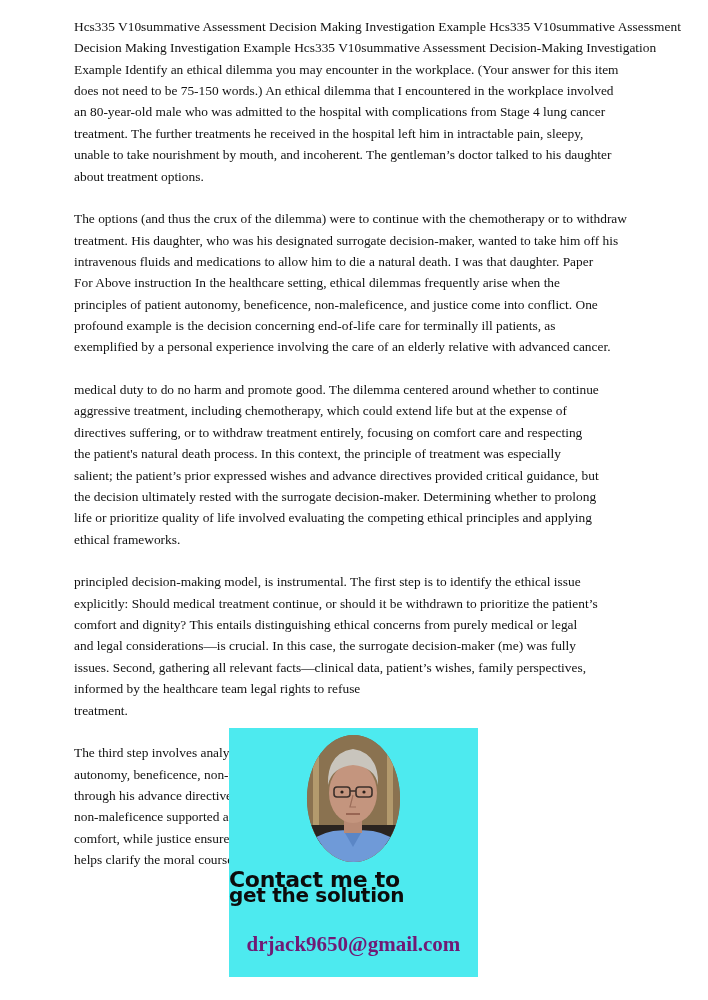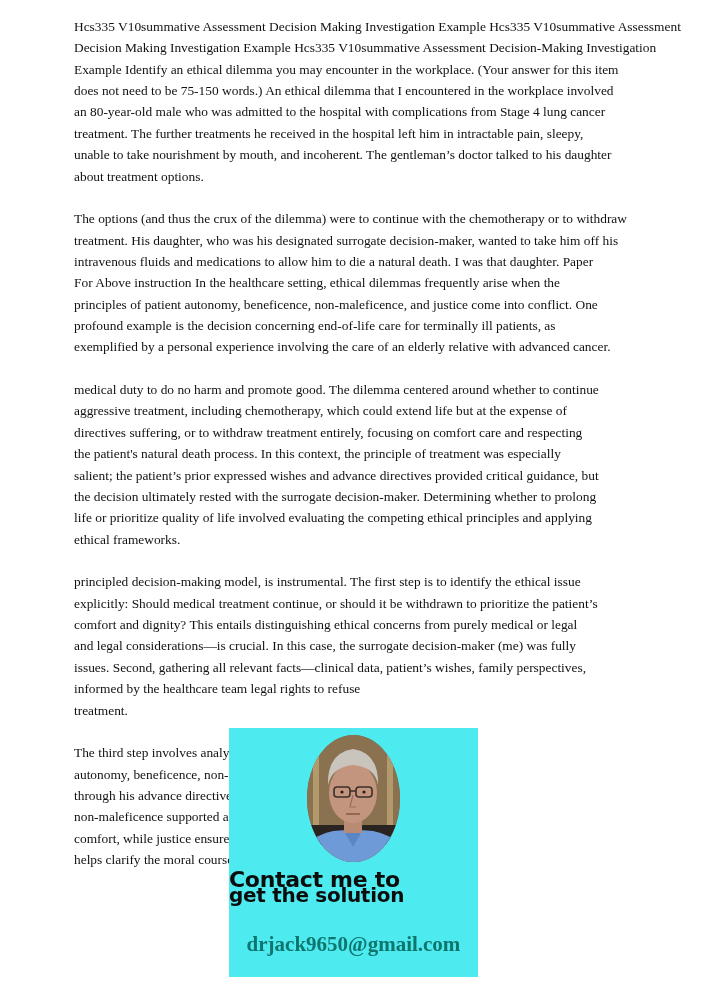--- a/index.html
+++ b/index.html
@@ -66,21 +66,21 @@
     .promo-email {
       position: absolute;
       left: 0;
       width: 249px;
       top: 203px;
       text-align: center;
       font-family: "Liberation Serif", "DejaVu Serif", serif;
       font-weight: bold;
       font-size: 21px;
       line-height: 26px;
-      color: #0f766e;
+      color: #701a75;
     }
   </style>
 </head>
 <body>
 
 <div class="page">
   <div class="para">
     <span class="line">Hcs335 V10summative Assessment Decision Making Investigation Example Hcs335 V10summative Assessment</span>
     <span class="line">Decision Making Investigation Example Hcs335 V10summative Assessment Decision-Making Investigation</span>
     <span class="line">Example Identify an ethical dilemma you may encounter in the workplace. (Your answer for this item</span>

